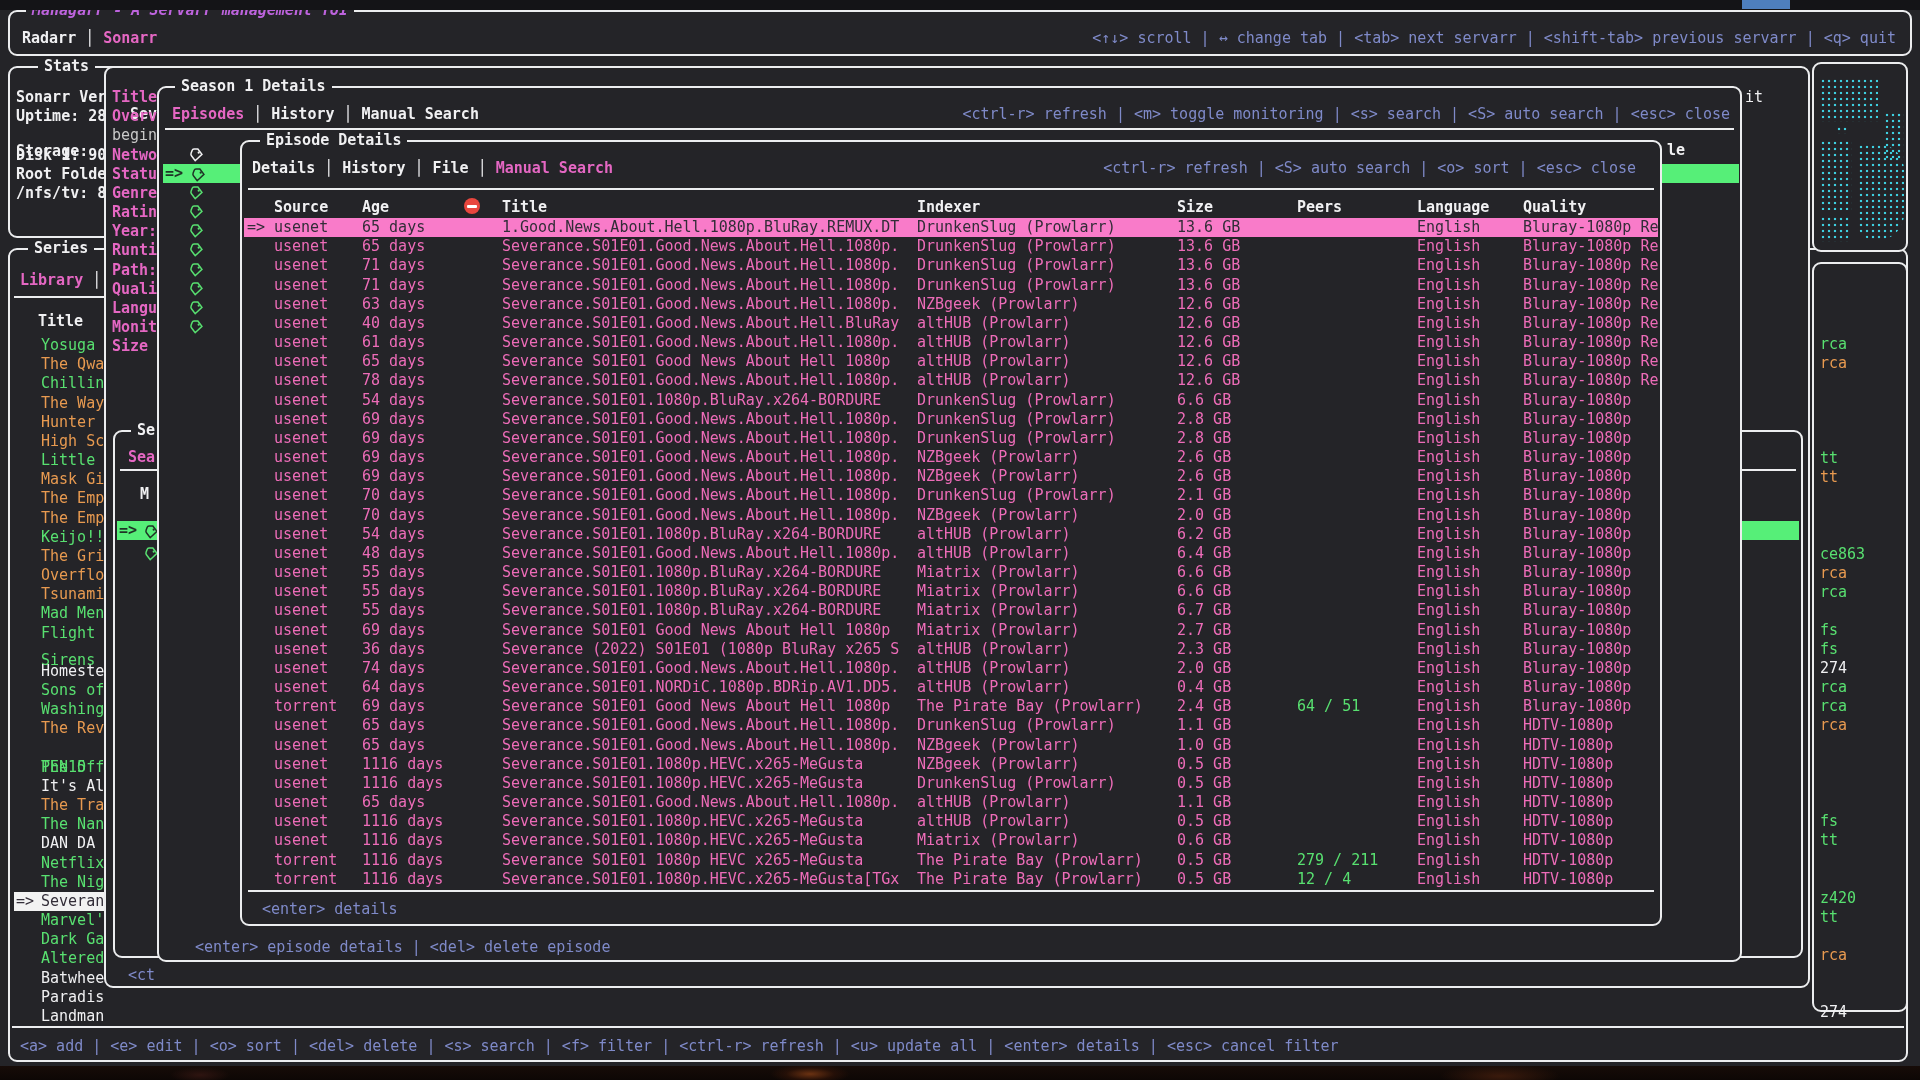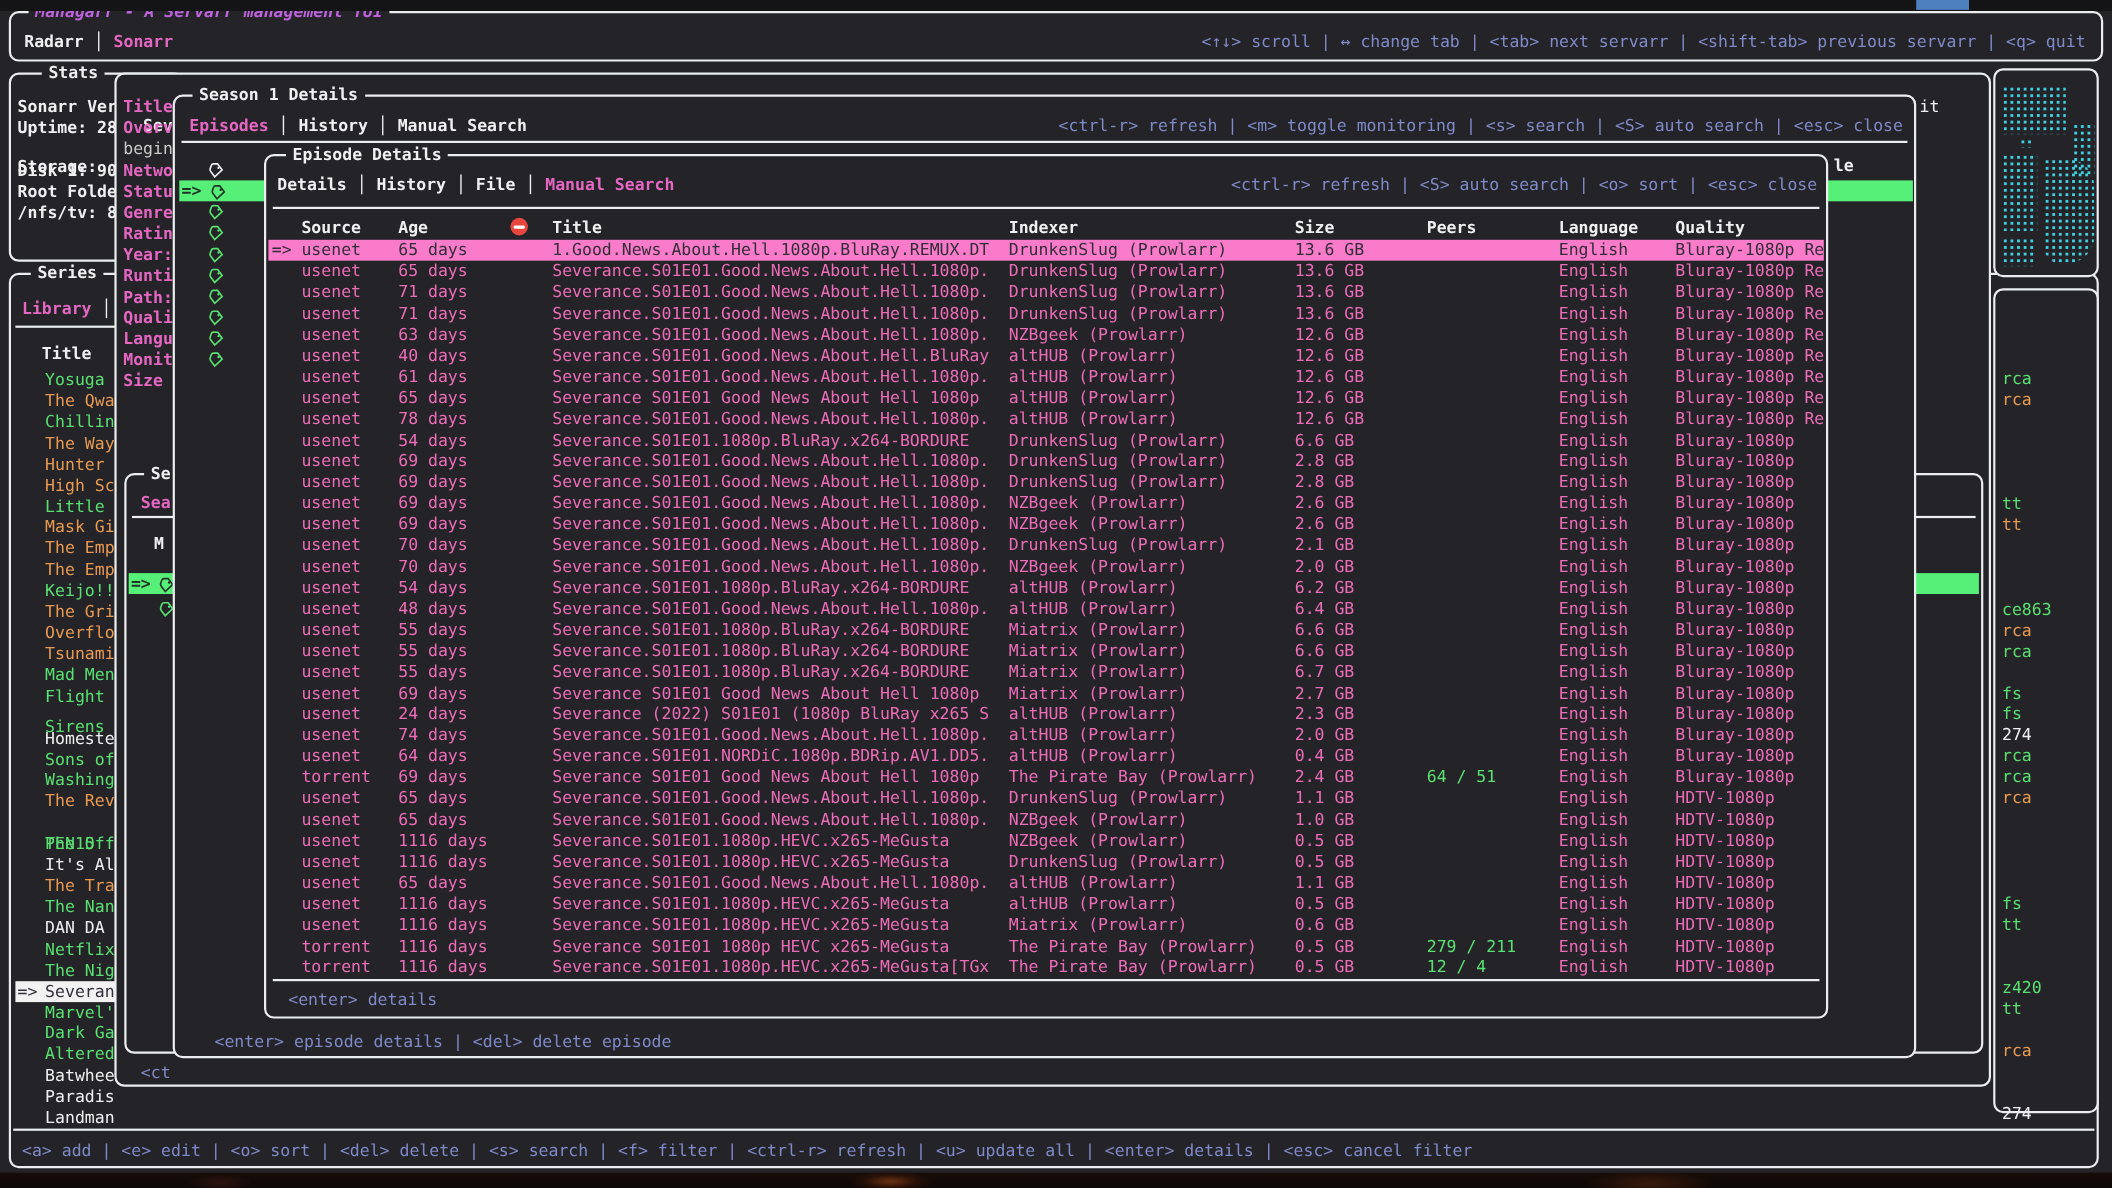--- a/index.html
+++ b/index.html
@@ -390,21 +390,21 @@
           </svg></div>
       </div>
     <div class="keys" style="left:36px;top:850px;">&lt;enter&gt; episode details | &lt;del&gt; delete episode</div>
   </div>
 
   <div class="win" style="left:240px;top:140px;width:1422px;height:786px;">
     <span class="win-title" style="left:18px;">Episode Details</span>
     <div class="tab-row" style="left:10px;top:17px;">
       <span class="tab">Details</span><span class="tab-sep">│</span><span class="tab">History</span><span class="tab-sep">│</span><span class="tab">File</span><span class="tab-sep">│</span><span class="tab active">Manual Search</span>
     </div>
-    <div class="keys" style="right:8px;top:17px;margin-left:30px;">&lt;ctrl-r&gt; refresh | &lt;S&gt; auto search | &lt;o&gt; sort | &lt;esc&gt; close</div>
+    <div class="keys" style="right:24px;top:17px;margin-left:30px;">&lt;ctrl-r&gt; refresh | &lt;S&gt; auto search | &lt;o&gt; sort | &lt;esc&gt; close</div>
     <div class="divider" style="left:6px;top:46px;width:1406px;"></div>
 
     <div class="t-head" style="top:56px;">
       <span class="c-src">Source</span>
       <span class="c-age">Age</span>
       <span class="c-ico">
           <span class="noentry"></span>
         </span>
       <span class="c-title">Title</span>
       <span class="c-idx">Indexer</span>
@@ -630,21 +630,21 @@
           <span class="c-age">69 days</span>
           <span class="c-ico"></span>
           <span class="c-title">Severance S01E01 Good News About Hell 1080p</span>
           <span class="c-idx">Miatrix (Prowlarr)</span>
           <span class="c-size">2.7 GB</span>
           <span class="c-lang">English</span>
           <span class="c-qual">Bluray-1080p</span>
         </div>
         <div class="t-row" style="top: 497.74px;">
           <span class="c-src">usenet</span>
-          <span class="c-age">24 days</span>
+          <span class="c-age">36 days</span>
           <span class="c-ico"></span>
           <span class="c-title">Severance (2022) S01E01 (1080p BluRay x265 S</span>
           <span class="c-idx">altHUB (Prowlarr)</span>
           <span class="c-size">2.3 GB</span>
           <span class="c-lang">English</span>
           <span class="c-qual">Bluray-1080p</span>
         </div>
         <div class="t-row" style="top: 516.91px;">
           <span class="c-src">usenet</span>
           <span class="c-age">74 days</span>

